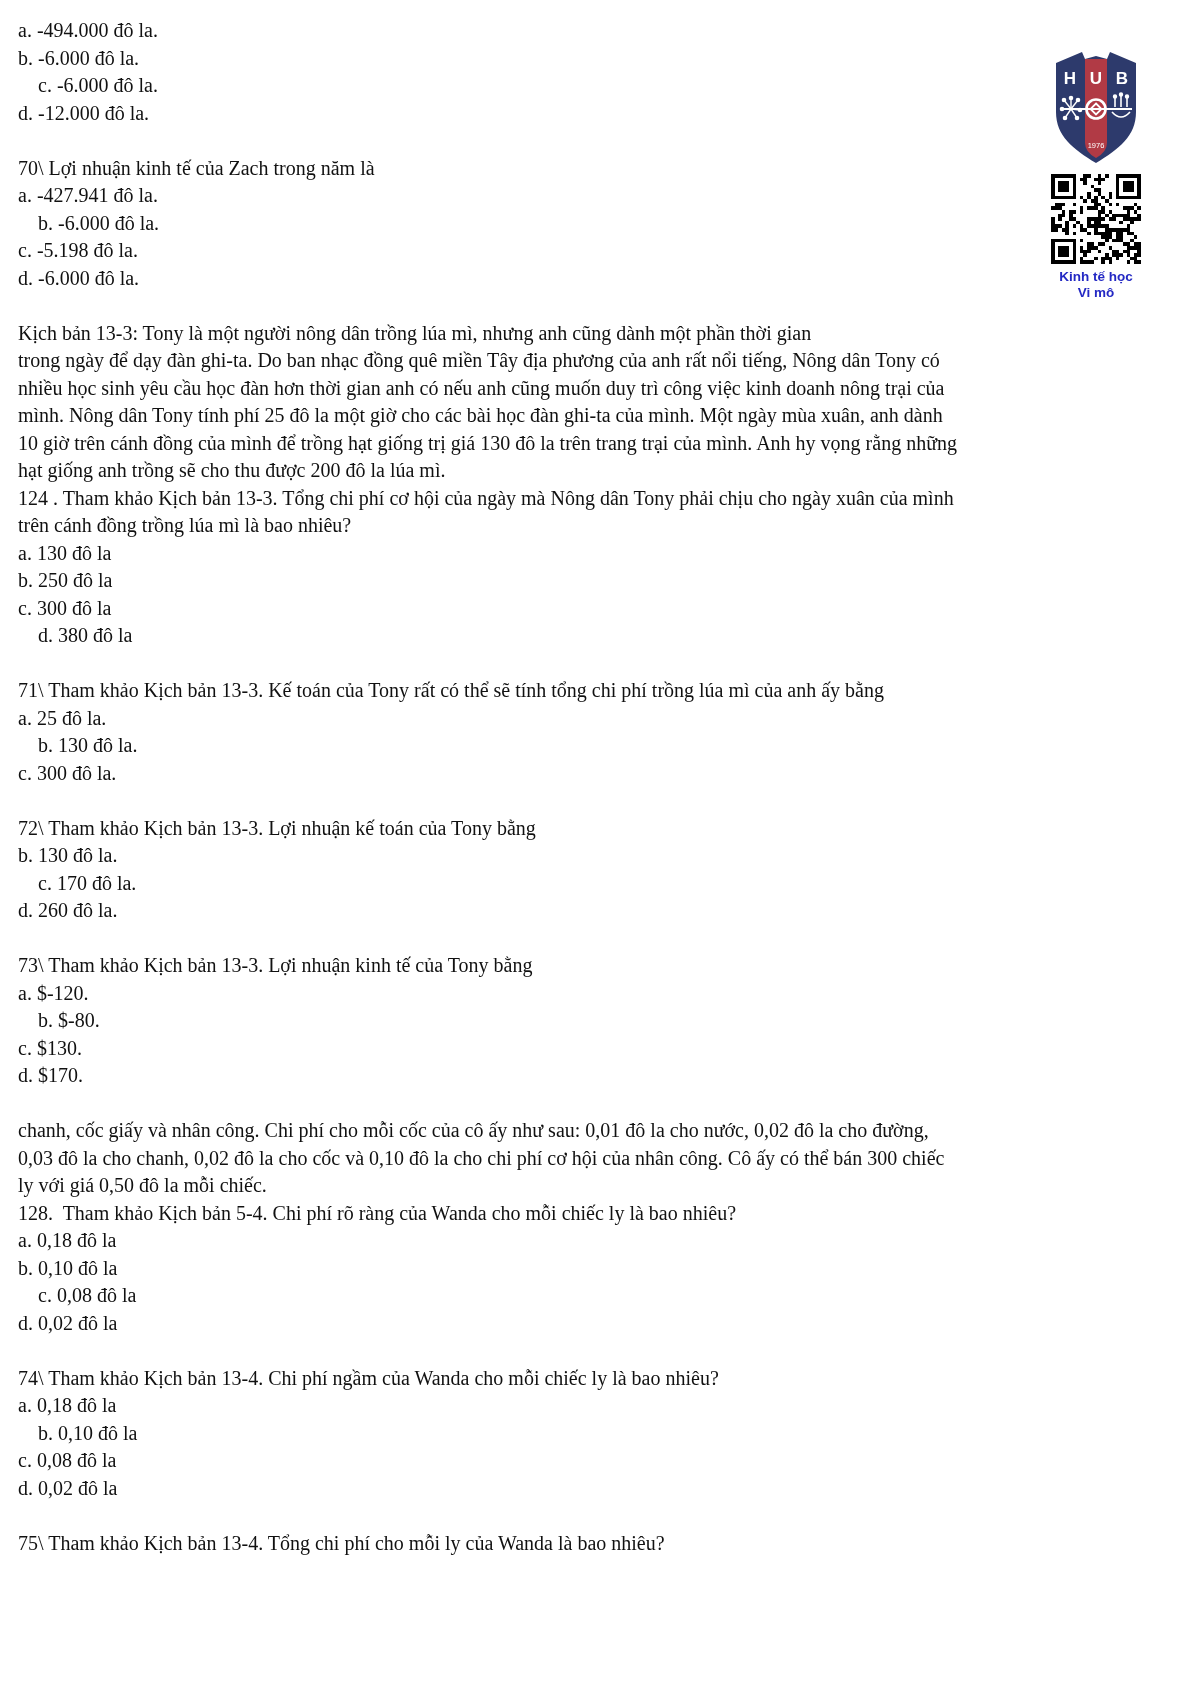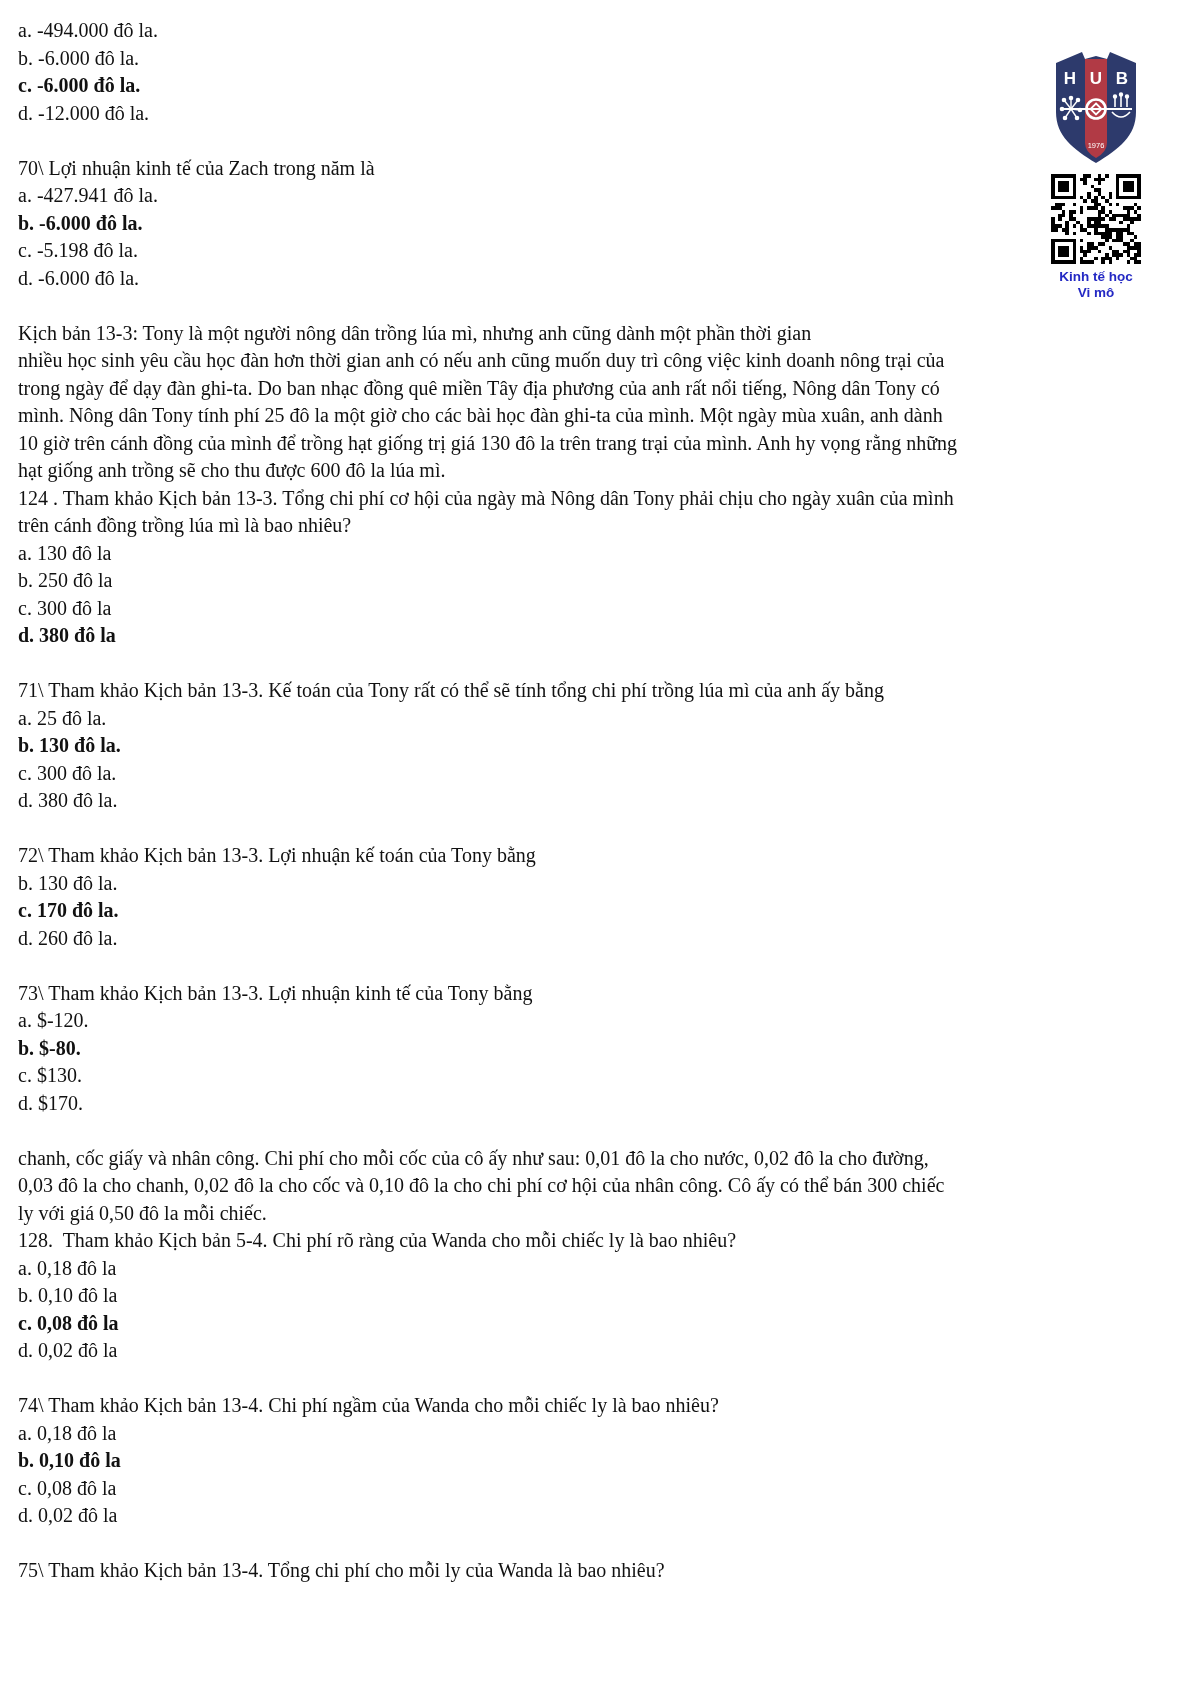--- a/index.html
+++ b/index.html
@@ -20,21 +20,21 @@
     top: 17px;
     left: 18px;
     right: 6px;
   }
   .line {
     font-size: 20px;
     line-height: 27.5px;
     white-space: pre;
     font-weight: normal;
   }
-  .line.bold { font-weight: bold; }
+  .line.bold { font-weight: normal; margin-left: 20px; }
   .corner {
     position: absolute;
     top: 46px;
     left: 1040px;
     width: 112px;
     display: flex;
     flex-direction: column;
     align-items: center;
   }
   .hub-logo { width: 90px; height: 122px; display: block; }
@@ -59,37 +59,36 @@
     <div class="line bold">c. -6.000 đô la.</div>
     <div class="line">d. -12.000 đô la.</div>
     <div class="line">&nbsp;</div>
     <div class="line">70\ Lợi nhuận kinh tế của Zach trong năm là</div>
     <div class="line">a. -427.941 đô la.</div>
     <div class="line bold">b. -6.000 đô la.</div>
     <div class="line">c. -5.198 đô la.</div>
     <div class="line">d. -6.000 đô la.</div>
     <div class="line">&nbsp;</div>
     <div class="line">Kịch bản 13-3: Tony là một người nông dân trồng lúa mì, nhưng anh cũng dành một phần thời gian</div>
+    <div class="line">trong ngày để dạy đàn ghi-ta. Do ban nhạc đồng quê miền Tây địa phương của anh rất nổi tiếng, Nông dân Tony có</div>
     <div class="line">nhiều học sinh yêu cầu học đàn hơn thời gian anh có nếu anh cũng muốn duy trì công việc kinh doanh nông trại của</div>
-    <div class="line">trong ngày để dạy đàn ghi-ta. Do ban nhạc đồng quê miền Tây địa phương của anh rất nổi tiếng, Nông dân Tony có</div>
     <div class="line">mình. Nông dân Tony tính phí 25 đô la một giờ cho các bài học đàn ghi-ta của mình. Một ngày mùa xuân, anh dành</div>
     <div class="line">10 giờ trên cánh đồng của mình để trồng hạt giống trị giá 130 đô la trên trang trại của mình. Anh hy vọng rằng những</div>
-    <div class="line">hạt giống anh trồng sẽ cho thu được 600 đô la lúa mì.</div>
+    <div class="line">hạt giống anh trồng sẽ cho thu được 200 đô la lúa mì.</div>
     <div class="line">124 . Tham khảo Kịch bản 13-3. Tổng chi phí cơ hội của ngày mà Nông dân Tony phải chịu cho ngày xuân của mình</div>
     <div class="line">trên cánh đồng trồng lúa mì là bao nhiêu?</div>
     <div class="line">a. 130 đô la</div>
     <div class="line">b. 250 đô la</div>
     <div class="line">c. 300 đô la</div>
     <div class="line bold">d. 380 đô la</div>
     <div class="line">&nbsp;</div>
     <div class="line">71\ Tham khảo Kịch bản 13-3. Kế toán của Tony rất có thể sẽ tính tổng chi phí trồng lúa mì của anh ấy bằng</div>
     <div class="line">a. 25 đô la.</div>
     <div class="line bold">b. 130 đô la.</div>
     <div class="line">c. 300 đô la.</div>
-    <div class="line">d. 380 đô la.</div>
     <div class="line">&nbsp;</div>
     <div class="line">72\ Tham khảo Kịch bản 13-3. Lợi nhuận kế toán của Tony bằng</div>
     <div class="line">b. 130 đô la.</div>
     <div class="line bold">c. 170 đô la.</div>
     <div class="line">d. 260 đô la.</div>
     <div class="line">&nbsp;</div>
     <div class="line">73\ Tham khảo Kịch bản 13-3. Lợi nhuận kinh tế của Tony bằng</div>
     <div class="line">a. $-120.</div>
     <div class="line bold">b. $-80.</div>
     <div class="line">c. $130.</div>

